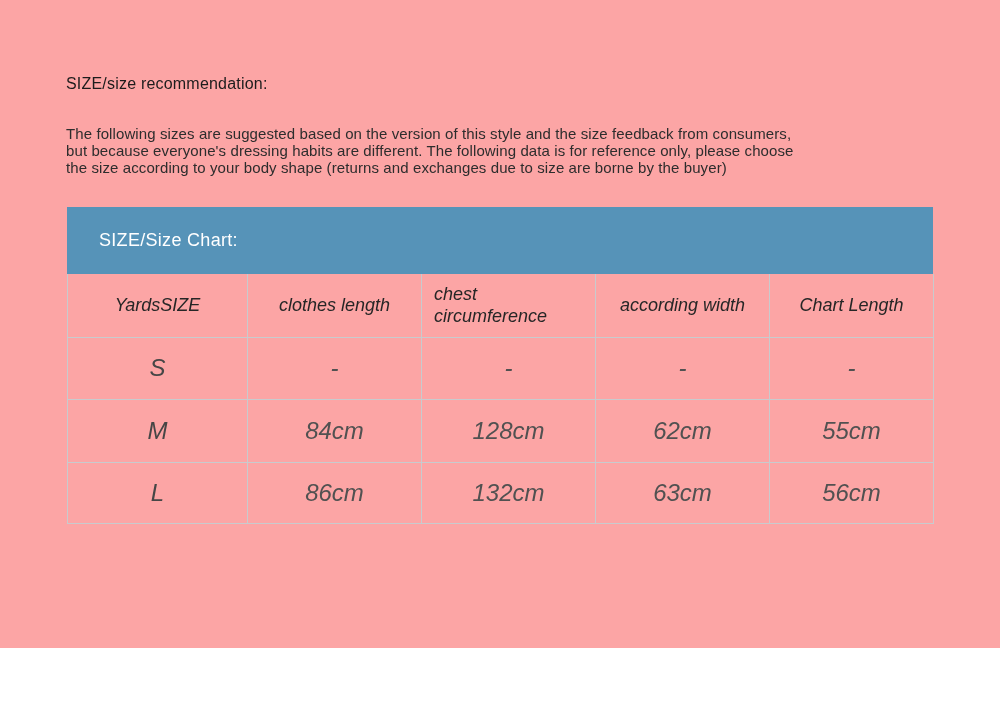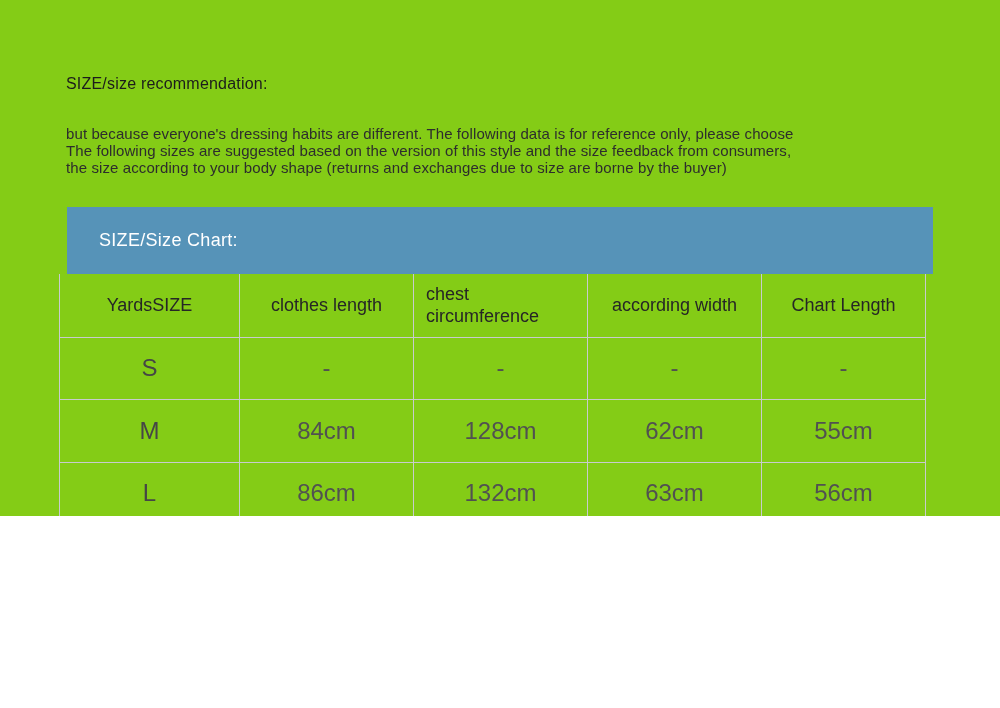--- a/index.html
+++ b/index.html
@@ -5,22 +5,22 @@
   html, body {
     margin: 0;
     padding: 0;
     background: #ffffff;
     font-family: "Liberation Sans", sans-serif;
   }
   * { box-sizing: border-box; }
   .page {
     position: relative;
     width: 1000px;
-    height: 516px;
-    background: #84cc16;
+    height: 648px;
+    background: #fca5a5;
     overflow: hidden;
   }
   .page-title {
     position: absolute;
     left: 66px;
     top: 75px;
     font-size: 16px;
     color: #1c1c1c;
     letter-spacing: 0.2px;
   }
@@ -43,25 +43,26 @@
     background: #5693b8;
     color: #ffffff;
     font-size: 18px;
     letter-spacing: 0.3px;
     display: flex;
     align-items: center;
     padding-left: 32px;
   }
   table.size-table {
     position: absolute;
-    left: 59px;
+    left: 67px;
     top: 274px;
     width: 866px;
     border-collapse: collapse;
     table-layout: fixed;
+    font-style: italic;
   }
   .size-table td {
     border: 1px solid #c8cbce;
     text-align: center;
     vertical-align: middle;
     padding: 0;
   }
   .size-table tr.header-row td { border-top: none; }
   .size-table tr.header-row td {
     height: 63px;
@@ -86,22 +87,22 @@
   .r5 td { height: 59px; }
 </style>
 </head>
 <body>
 
 <div class="page">
 
   <div class="page-title">SIZE/size recommendation:</div>
 
   <div class="description">
+    <div>The following sizes are suggested based on the version of this style and the size feedback from consumers,</div>
     <div>but because everyone's dressing habits are different. The following data is for reference only, please choose</div>
-    <div>The following sizes are suggested based on the version of this style and the size feedback from consumers,</div>
     <div>the size according to your body shape (returns and exchanges due to size are borne by the buyer)</div>
   </div>
 
   <div class="chart-caption">SIZE/Size Chart:</div>
 
   <table class="size-table">
     <colgroup>
       <col style="width:180px">
       <col style="width:174px">
       <col style="width:174px">

